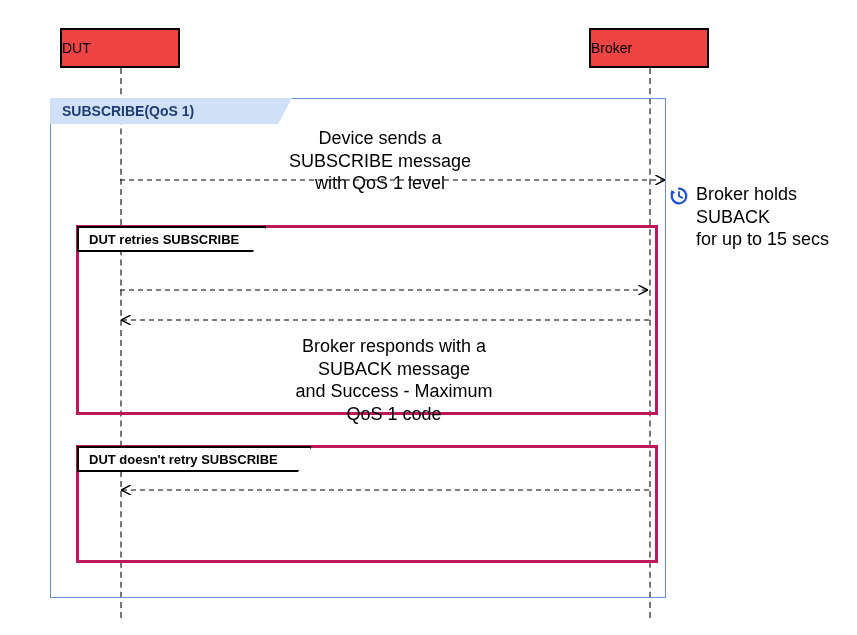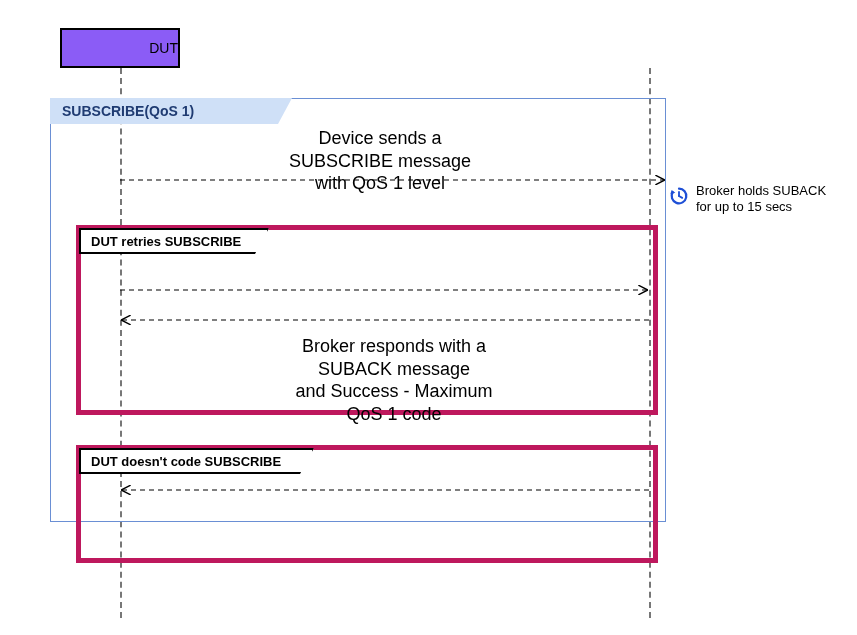--- a/index.html
+++ b/index.html
@@ -13,24 +13,24 @@
   .canvas {
     position: relative;
     width: 857px;
     height: 635px;
   }
   .actor-box {
     position: absolute;
     width: 120px;
     height: 40px;
     border: 2px solid #000;
-    background: #8b5cf6;
+    background: #ef4444;
     display: flex;
     align-items: center;
-    justify-content: flex-end;
+    justify-content: flex-start;
     font-size: 14px;
     box-sizing: border-box;
     z-index: 3;
   }
   .lifeline {
     position: absolute;
     width: 0;
     border-left: 2px dashed #777;
     z-index: 0;
   }
@@ -50,21 +50,21 @@
     font-size: 14px;
     color: #1f3b72;
     display: flex;
     align-items: center;
     padding-left: 12px;
     padding-right: 20px;
     clip-path: polygon(0 0, 100% 0, calc(100% - 14px) 100%, 0 100%);
   }
   .inner-frame {
     position: absolute;
-    border: 5px solid #be185d;
+    border: 3px solid #be185d;
     box-sizing: border-box;
     background: transparent;
     z-index: 2;
   }
   .inner-tag {
     position: absolute;
     top: -2px;
     left: -2px;
     height: 26px;
     border: 2px solid #000;
@@ -89,52 +89,55 @@
   }
   .msg-label {
     position: absolute;
     text-align: center;
     font-size: 18px;
     line-height: 1.25;
     z-index: 3;
   }
   .note-text {
     position: absolute;
-    font-size: 13px;
+    font-size: 18px;
     line-height: 1.25;
     text-align: left;
     z-index: 3;
   }
   .clock-icon {
     position: absolute;
     z-index: 3;
   }
 </style>
 </head>
 <body>
 
 <div class="canvas">
 
   <div class="actor-box" style="left:60px; top:28px;">
     <span>DUT</span>
   </div>
+  <div class="actor-box" style="left:589px; top:28px;">
+    <span>Broker</span>
+  </div>
 
   <div class="lifeline" style="left:120px; top:68px; height:550px;"></div>
   <div class="lifeline" style="left:649px; top:68px; height:550px;"></div>
 
-  <div class="outer-frame" style="left:50px; top:98px; width:616px; height:424px;">
+  <div class="outer-frame" style="left:50px; top:98px; width:616px; height:500px;">
     <div class="outer-tag" style="width:210px;">SUBSCRIBE(QoS 1)</div>
   </div>
 
   <div class="inner-frame" style="left:76px; top:225px; width:582px; height:190px;">
     <div class="inner-tag" style="width:190px;">DUT retries SUBSCRIBE</div>
   </div>
 
   <div class="inner-frame" style="left:76px; top:445px; width:582px; height:118px;">
-    <div class="inner-tag" style="width:235px;">DUT doesn't code SUBSCRIBE</div>
+    <div class="inner-tag" style="width:235px;">DUT doesn't retry SUBSCRIBE</div>
   </div>
 
   <div class="msg-label" style="left:270px; top:127px; width:220px;">
     <span>Device sends a<br>SUBSCRIBE message<br>with QoS 1 level</span>
   </div>
 
 
   <div class="msg-label" style="left:284px; top:335px; width:220px;">
     <span>Broker responds with a<br>SUBACK message<br>and Success - Maximum<br>QoS 1  code</span>
   </div>

